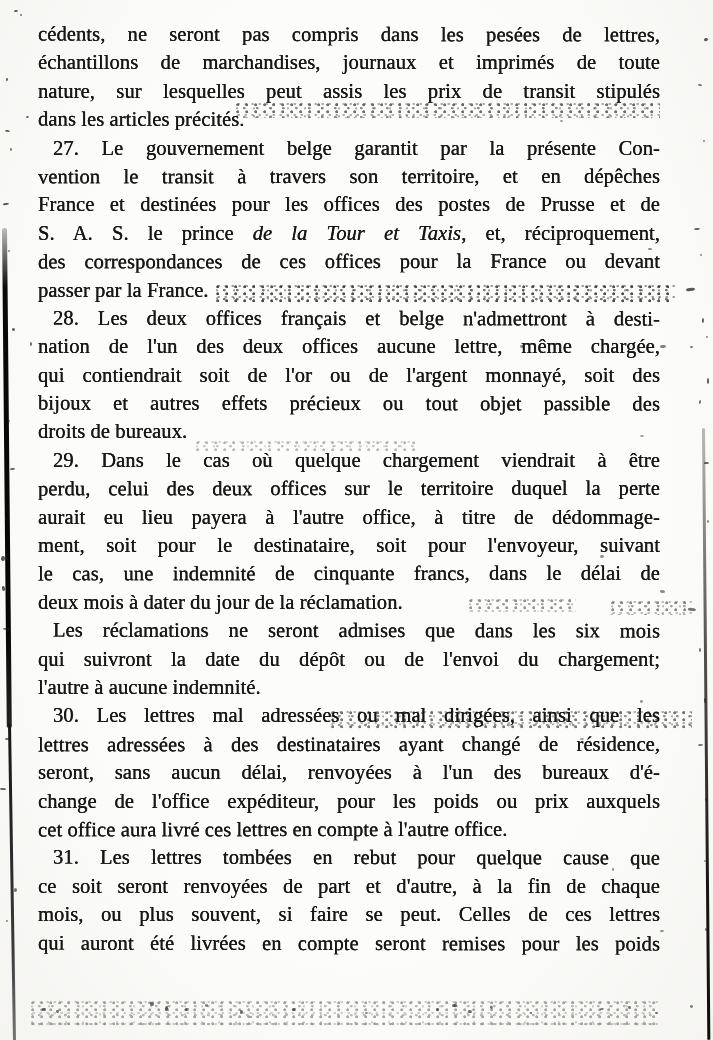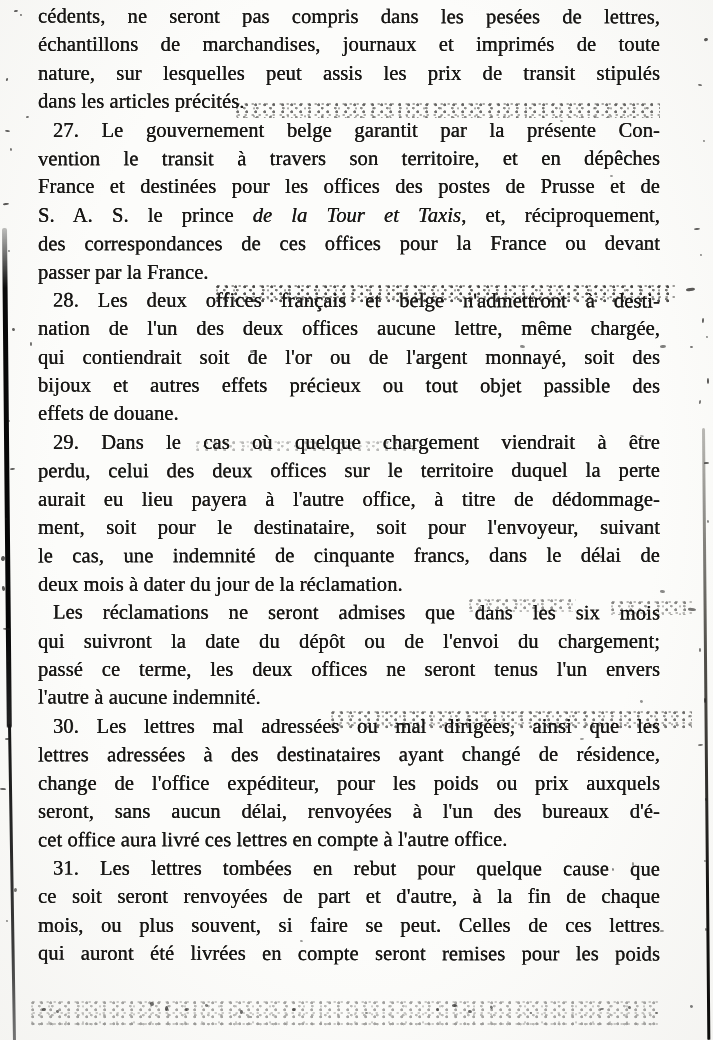--- a/index.html
+++ b/index.html
@@ -13,21 +13,21 @@
     position: relative;
     width: 713px; height: 1040px;
     background:
       radial-gradient(ellipse at 50% 45%, rgba(255,255,255,0) 60%, rgba(210,208,202,0.18) 100%),
       #fcfcfa;
     overflow: hidden;
   }
   
   #text-column {
     position: absolute;
-    left: 38px; top: 2px;
+    left: 38px; top: 20px;
     width: 622px;
     color: #181715;
     font-size: 20.5px;
     letter-spacing: 0.1px;
     text-shadow: 0 0 0.4px rgba(25,24,22,0.9), 0.3px 0 0 rgba(25,24,22,0.55);
   }
   .para { margin: 0; }
   .line {
     width: 100%;
     height: 28.4px;
@@ -113,41 +113,40 @@
         <div class="line just">France et destinées pour les offices des postes de Prusse et de</div>
         <div class="line just"><span>S. A. S. le prince </span><span class="it">de la Tour et Taxis</span><span>, et, réciproquement,</span></div>
         <div class="line just">des correspondances de ces offices pour la France ou devant</div>
         <div class="line">passer par la France.</div>
       </div>
       <div class="para">
         <div class="line just ind">28. Les deux offices français et belge n'admettront à desti-</div>
         <div class="line just">nation de l'un des deux offices aucune lettre, même chargée,</div>
         <div class="line just">qui contiendrait soit de l'or ou de l'argent monnayé, soit des</div>
         <div class="line just">bijoux et autres effets précieux ou tout objet passible des</div>
-        <div class="line">effets de douane.</div>
+        <div class="line">droits de bureaux.</div>
       </div>
       <div class="para">
         <div class="line just ind">29. Dans le cas où quelque chargement viendrait à être</div>
         <div class="line just">perdu, celui des deux offices sur le territoire duquel la perte</div>
         <div class="line just">aurait eu lieu payera à l'autre office, à titre de dédommage-</div>
         <div class="line just">ment, soit pour le destinataire, soit pour l'envoyeur, suivant</div>
         <div class="line just">le cas, une indemnité de cinquante francs, dans le délai de</div>
         <div class="line">deux mois à dater du jour de la réclamation.</div>
       </div>
       <div class="para">
         <div class="line just ind">Les réclamations ne seront admises que dans les six mois</div>
         <div class="line just">qui suivront la date du dépôt ou de l'envoi du chargement;</div>
-        <div class="line just">passé ce terme, les deux offices ne seront tenus l'un envers</div>
         <div class="line">l'autre à aucune indemnité.</div>
       </div>
       <div class="para">
         <div class="line just ind">30. Les lettres mal adressées ou mal dirigées, ainsi que les</div>
         <div class="line just">lettres adressées à des destinataires ayant changé de résidence,</div>
+        <div class="line just">seront, sans aucun délai, renvoyées à l'un des bureaux d'é-</div>
         <div class="line just">change de l'office expéditeur, pour les poids ou prix auxquels</div>
-        <div class="line just">seront, sans aucun délai, renvoyées à l'un des bureaux d'é-</div>
         <div class="line">cet office aura livré ces lettres en compte à l'autre office.</div>
       </div>
       <div class="para">
         <div class="line just ind">31. Les lettres tombées en rebut pour quelque cause que</div>
         <div class="line just">ce soit seront renvoyées de part et d'autre, à la fin de chaque</div>
         <div class="line just">mois, ou plus souvent, si faire se peut. Celles de ces lettres</div>
         <div class="line just">qui auront été livrées en compte seront remises pour les poids</div>
       </div>
     </div>
 

